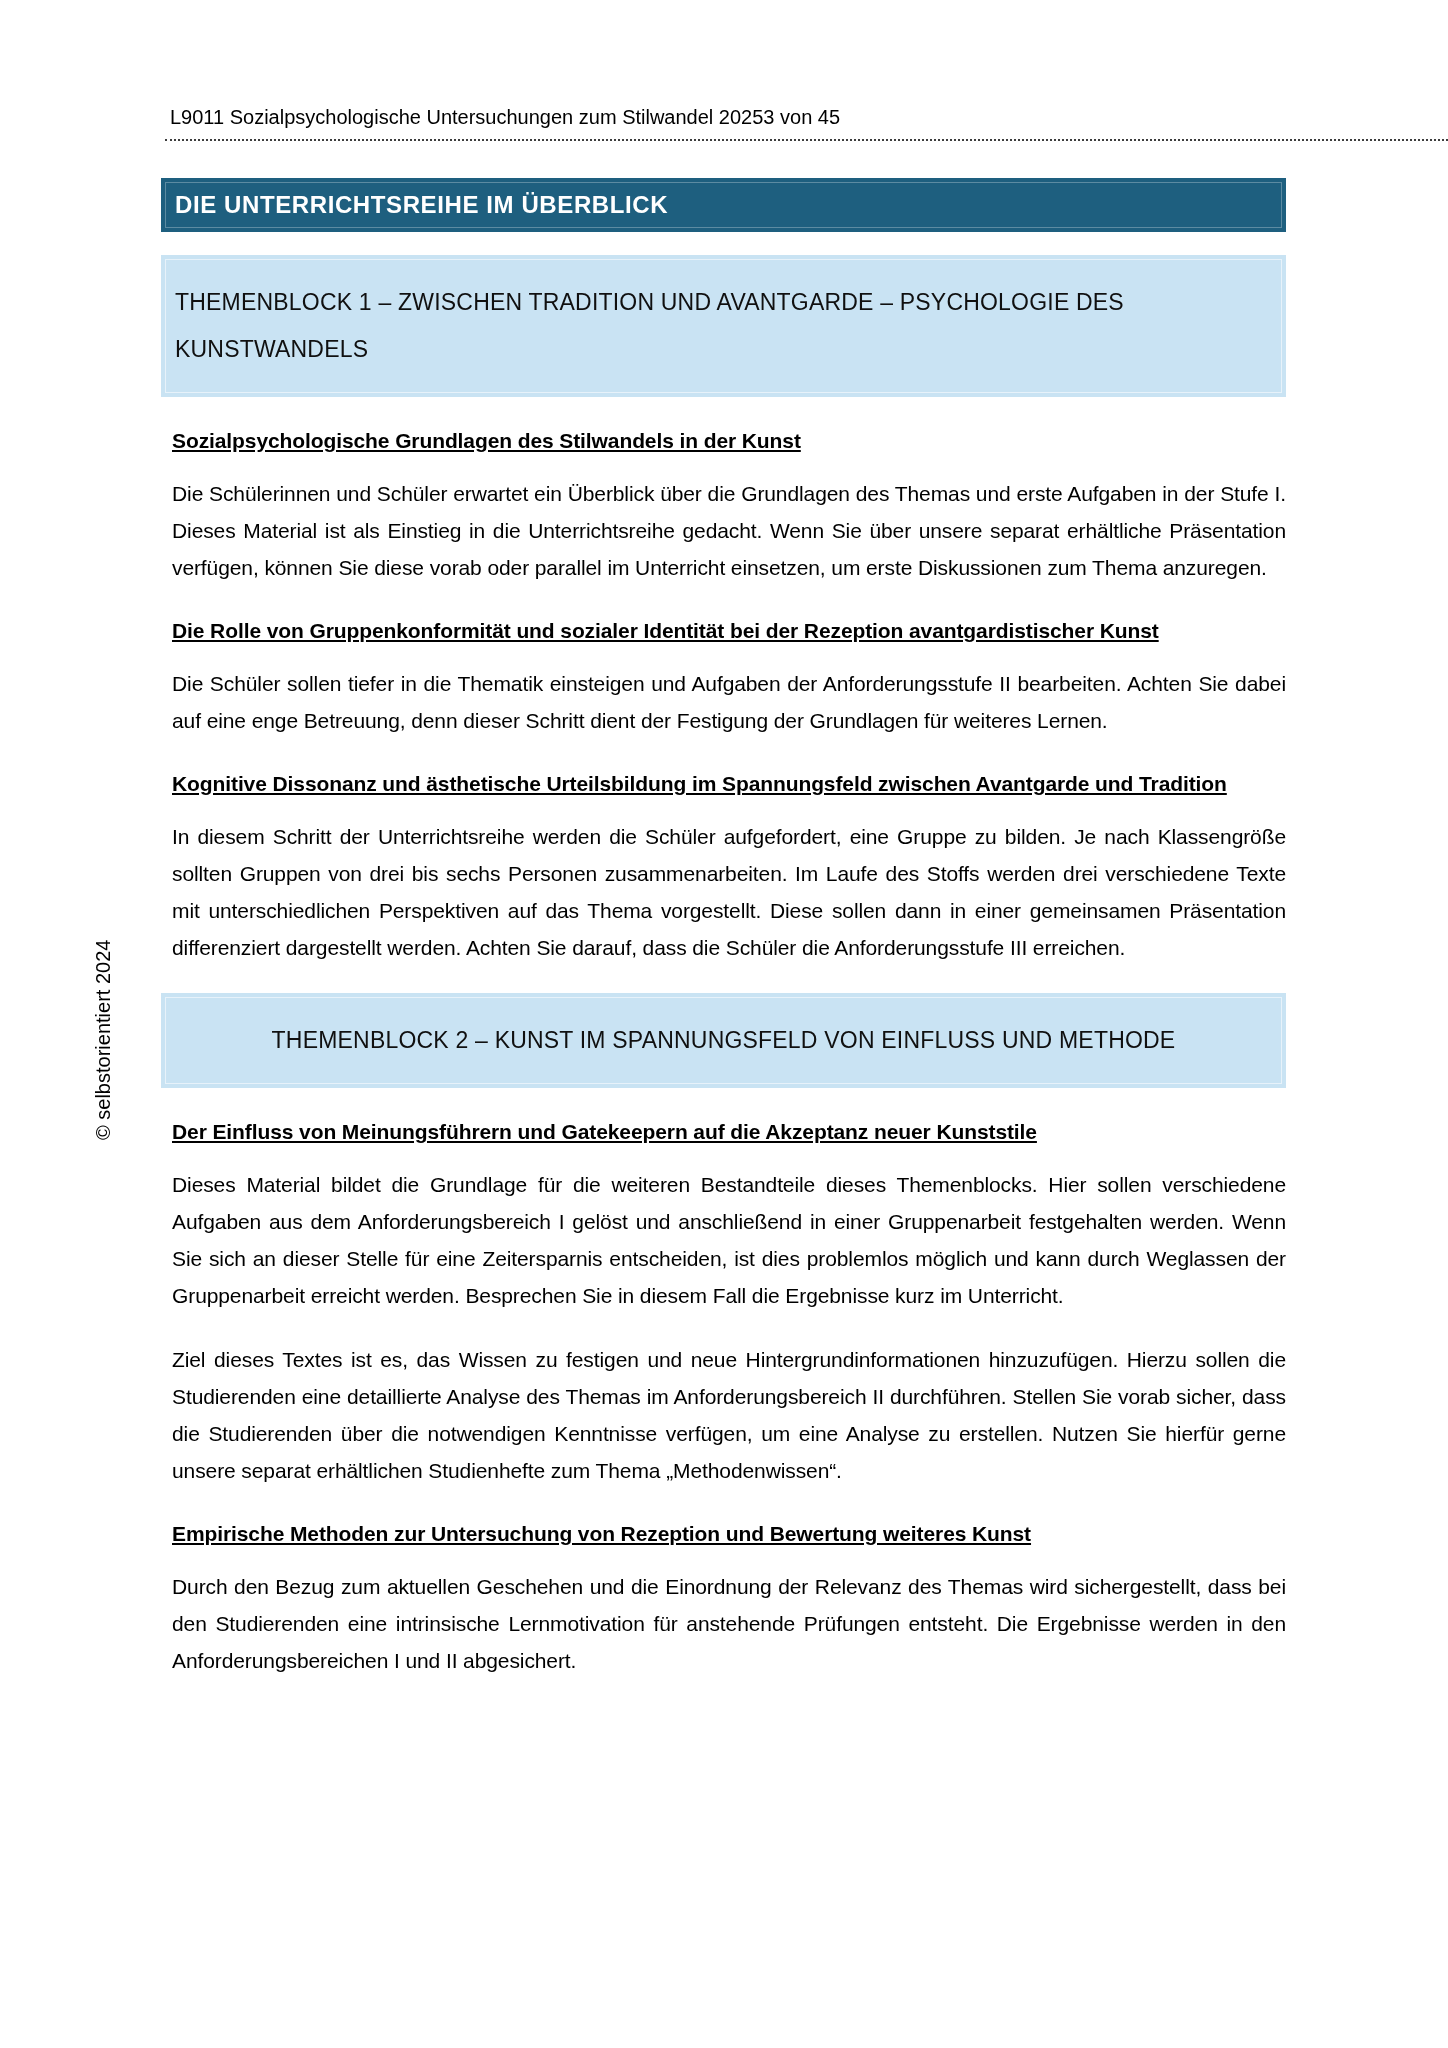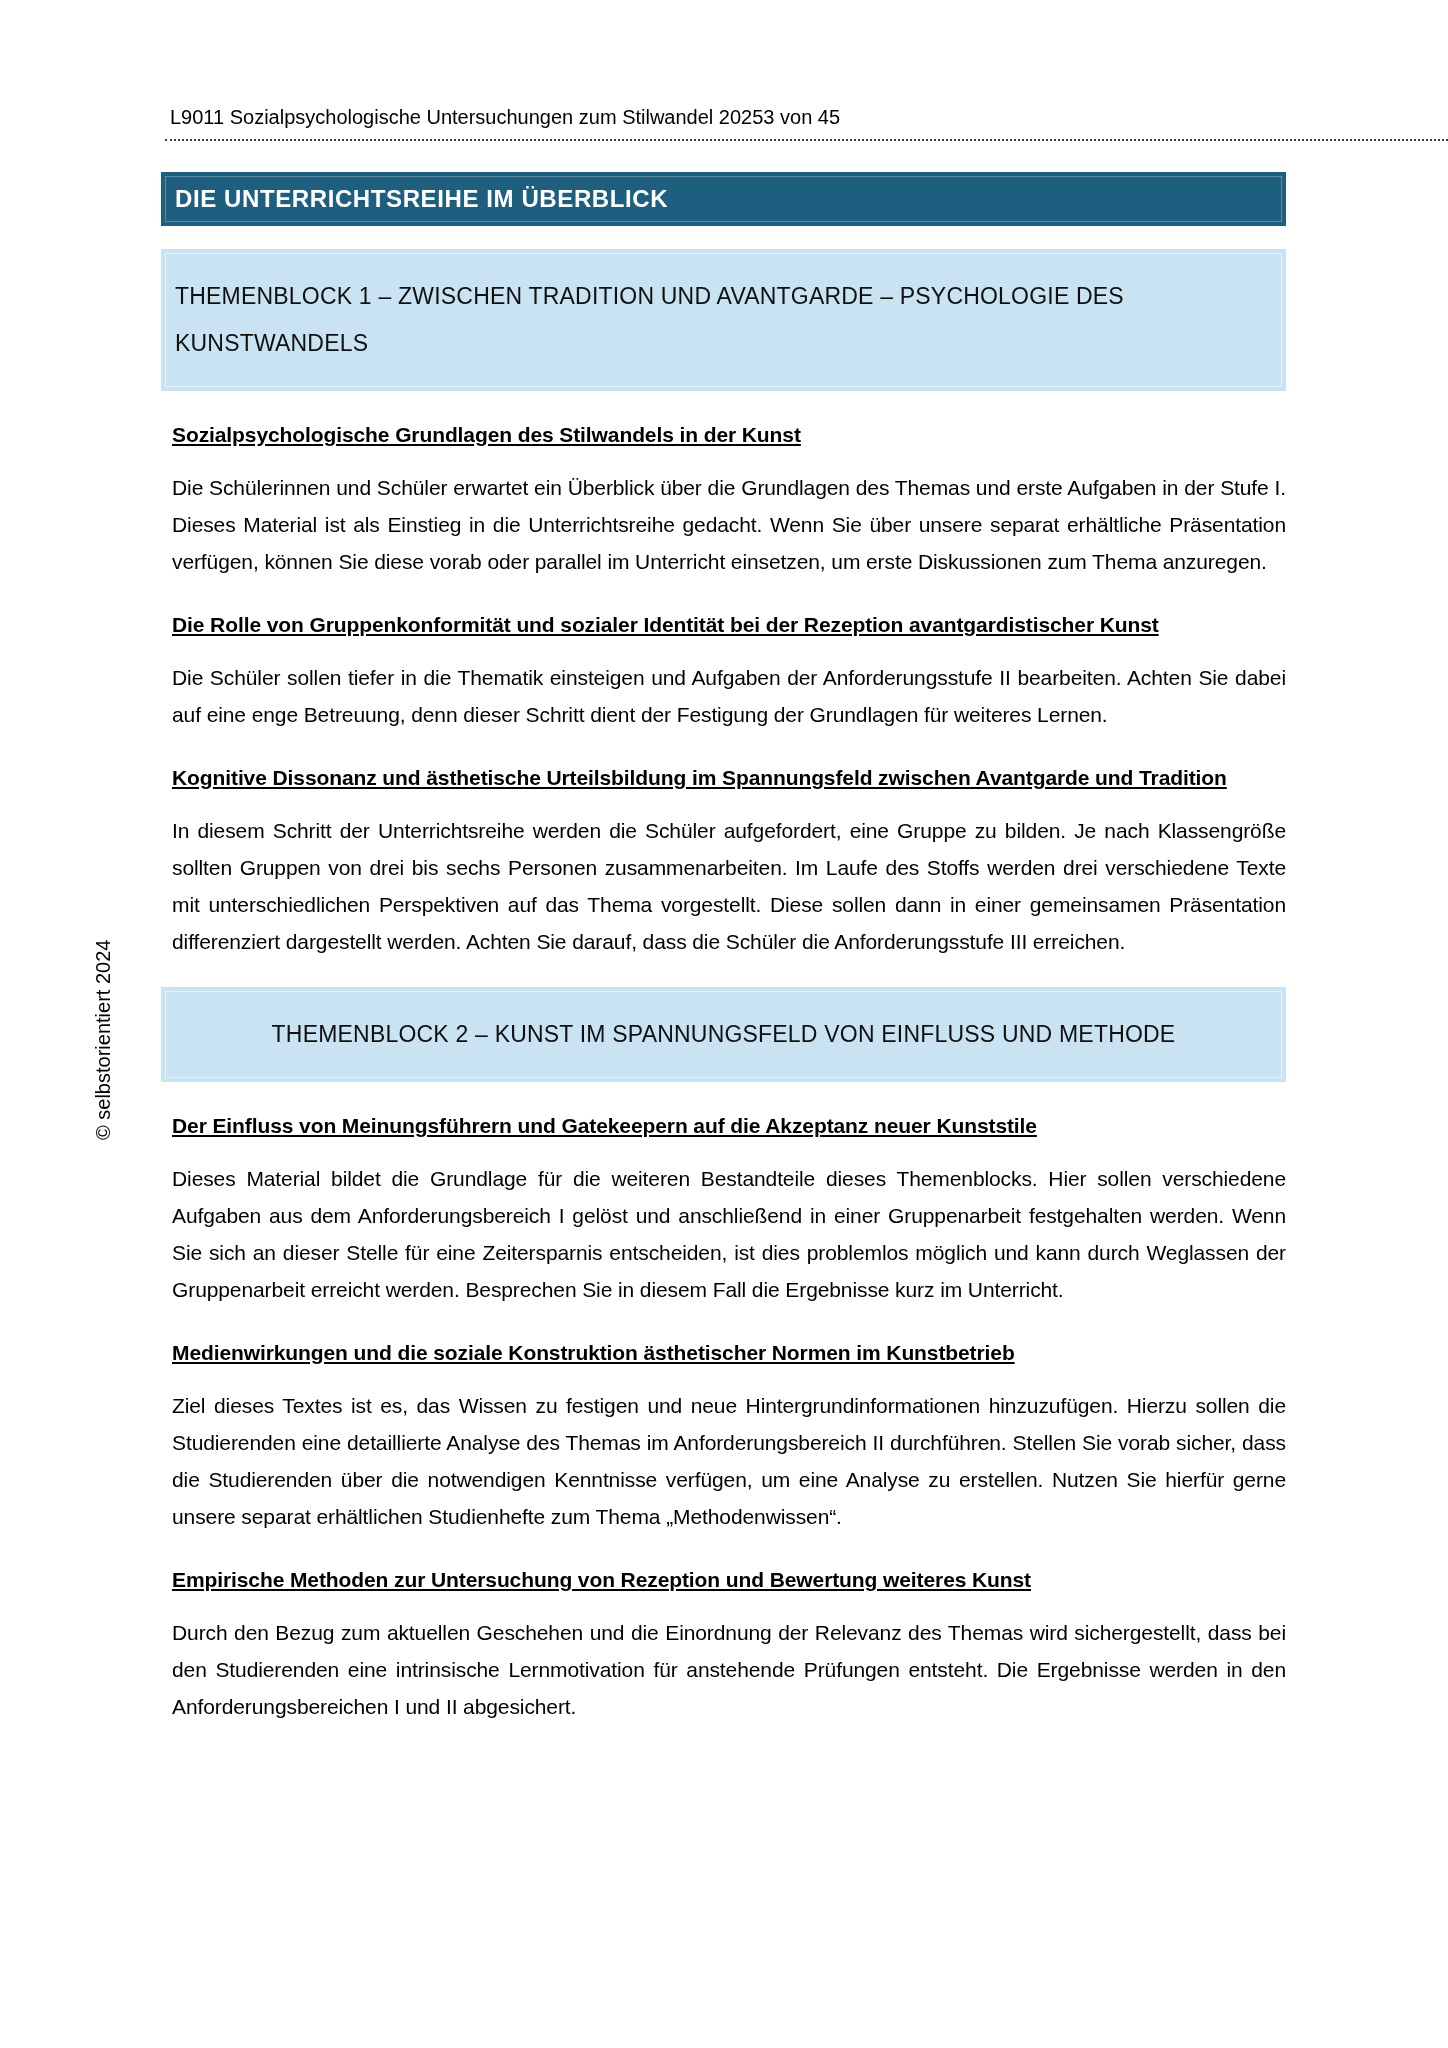--- a/index.html
+++ b/index.html
@@ -35,21 +35,21 @@
     top: 139px;
     left: 165px;
     right: 0;
     height: 0;
     border-top: 2px dotted #3d3d3d;
   }
 
   
   .content {
     position: absolute;
-    top: 172px;
+    top: 178px;
     left: 161px;
     width: 1125px;
   }
 
   .banner-dark {
     position: relative;
     background: var(--banner-dark, #1E5F7F);
     color: #ffffff;
     font-weight: bold;
     font-size: 24px;
@@ -148,21 +148,20 @@
       <div class="section-heading">Kognitive Dissonanz und ästhetische Urteilsbildung im Spannungsfeld zwischen Avantgarde und Tradition</div>
       <p class="section-body">In diesem Schritt der Unterrichtsreihe werden die Schüler aufgefordert, eine Gruppe zu bilden. Je nach Klassengröße sollten Gruppen von drei bis sechs Personen zusammenarbeiten. Im Laufe des Stoffs werden drei verschiedene Texte mit unterschiedlichen Perspektiven auf das Thema vorgestellt. Diese sollen dann in einer gemeinsamen Präsentation differenziert dargestellt werden. Achten Sie darauf, dass die Schüler die Anforderungsstufe III erreichen.</p>
     </div>
 
     <div class="banner-light second">THEMENBLOCK 2 – KUNST IM SPANNUNGSFELD VON EINFLUSS UND METHODE</div>
 
     <div class="text-block">
       <div class="section-heading">Der Einfluss von Meinungsführern und Gatekeepern auf die Akzeptanz neuer Kunststile</div>
       <p class="section-body">Dieses Material bildet die Grundlage für die weiteren Bestandteile dieses Themenblocks. Hier sollen verschiedene Aufgaben aus dem Anforderungsbereich I gelöst und anschließend in einer Gruppenarbeit festgehalten werden. Wenn Sie sich an dieser Stelle für eine Zeitersparnis entscheiden, ist dies problemlos möglich und kann durch Weglassen der Gruppenarbeit erreicht werden. Besprechen Sie in diesem Fall die Ergebnisse kurz im Unterricht.</p>
 
-      <div class="section-heading">Medienwirkungen und die soziale Konstruktion ästhetischer Normen im Kunstbetrieb</div>
       <p class="section-body">Ziel dieses Textes ist es, das Wissen zu festigen und neue Hintergrundinformationen hinzuzufügen. Hierzu sollen die Studierenden eine detaillierte Analyse des Themas im Anforderungsbereich II durchführen. Stellen Sie vorab sicher, dass die Studierenden über die notwendigen Kenntnisse verfügen, um eine Analyse zu erstellen. Nutzen Sie hierfür gerne unsere separat erhältlichen Studienhefte zum Thema „Methodenwissen“.</p>
 
       <div class="section-heading">Empirische Methoden zur Untersuchung von Rezeption und Bewertung weiteres Kunst</div>
       <p class="section-body">Durch den Bezug zum aktuellen Geschehen und die Einordnung der Relevanz des Themas wird sichergestellt, dass bei den Studierenden eine intrinsische Lernmotivation für anstehende Prüfungen entsteht. Die Ergebnisse werden in den Anforderungsbereichen I und II abgesichert.</p>
     </div>
 
   </div>
 
   <div class="copyright">© selbstorientiert 2024</div>
 

